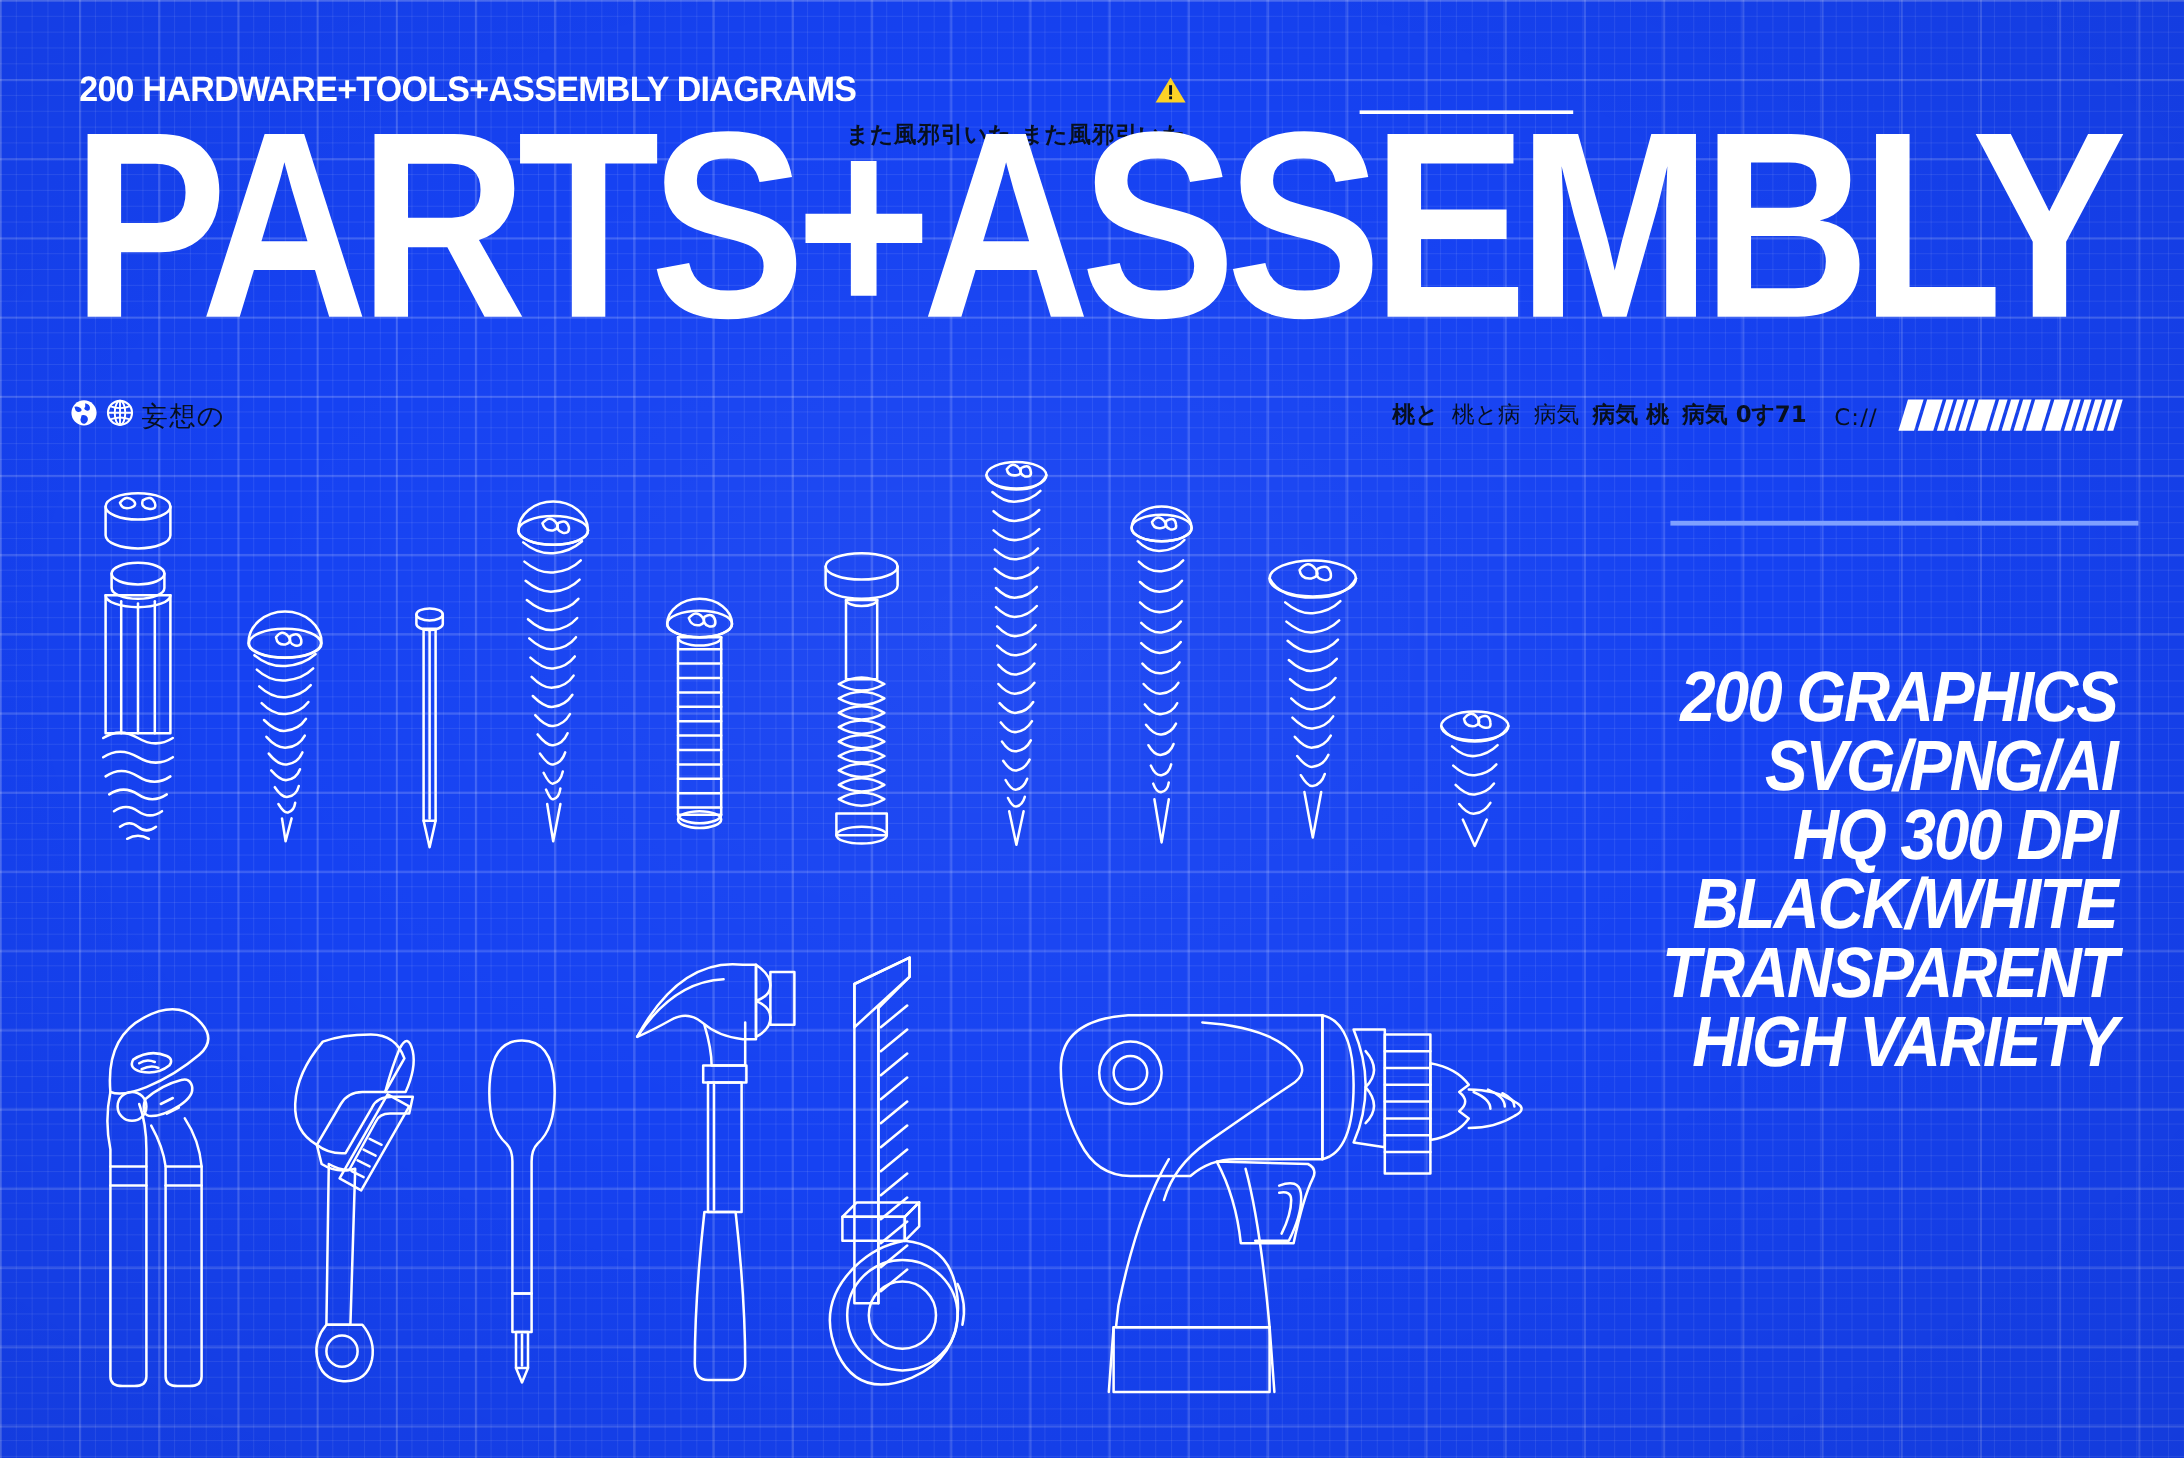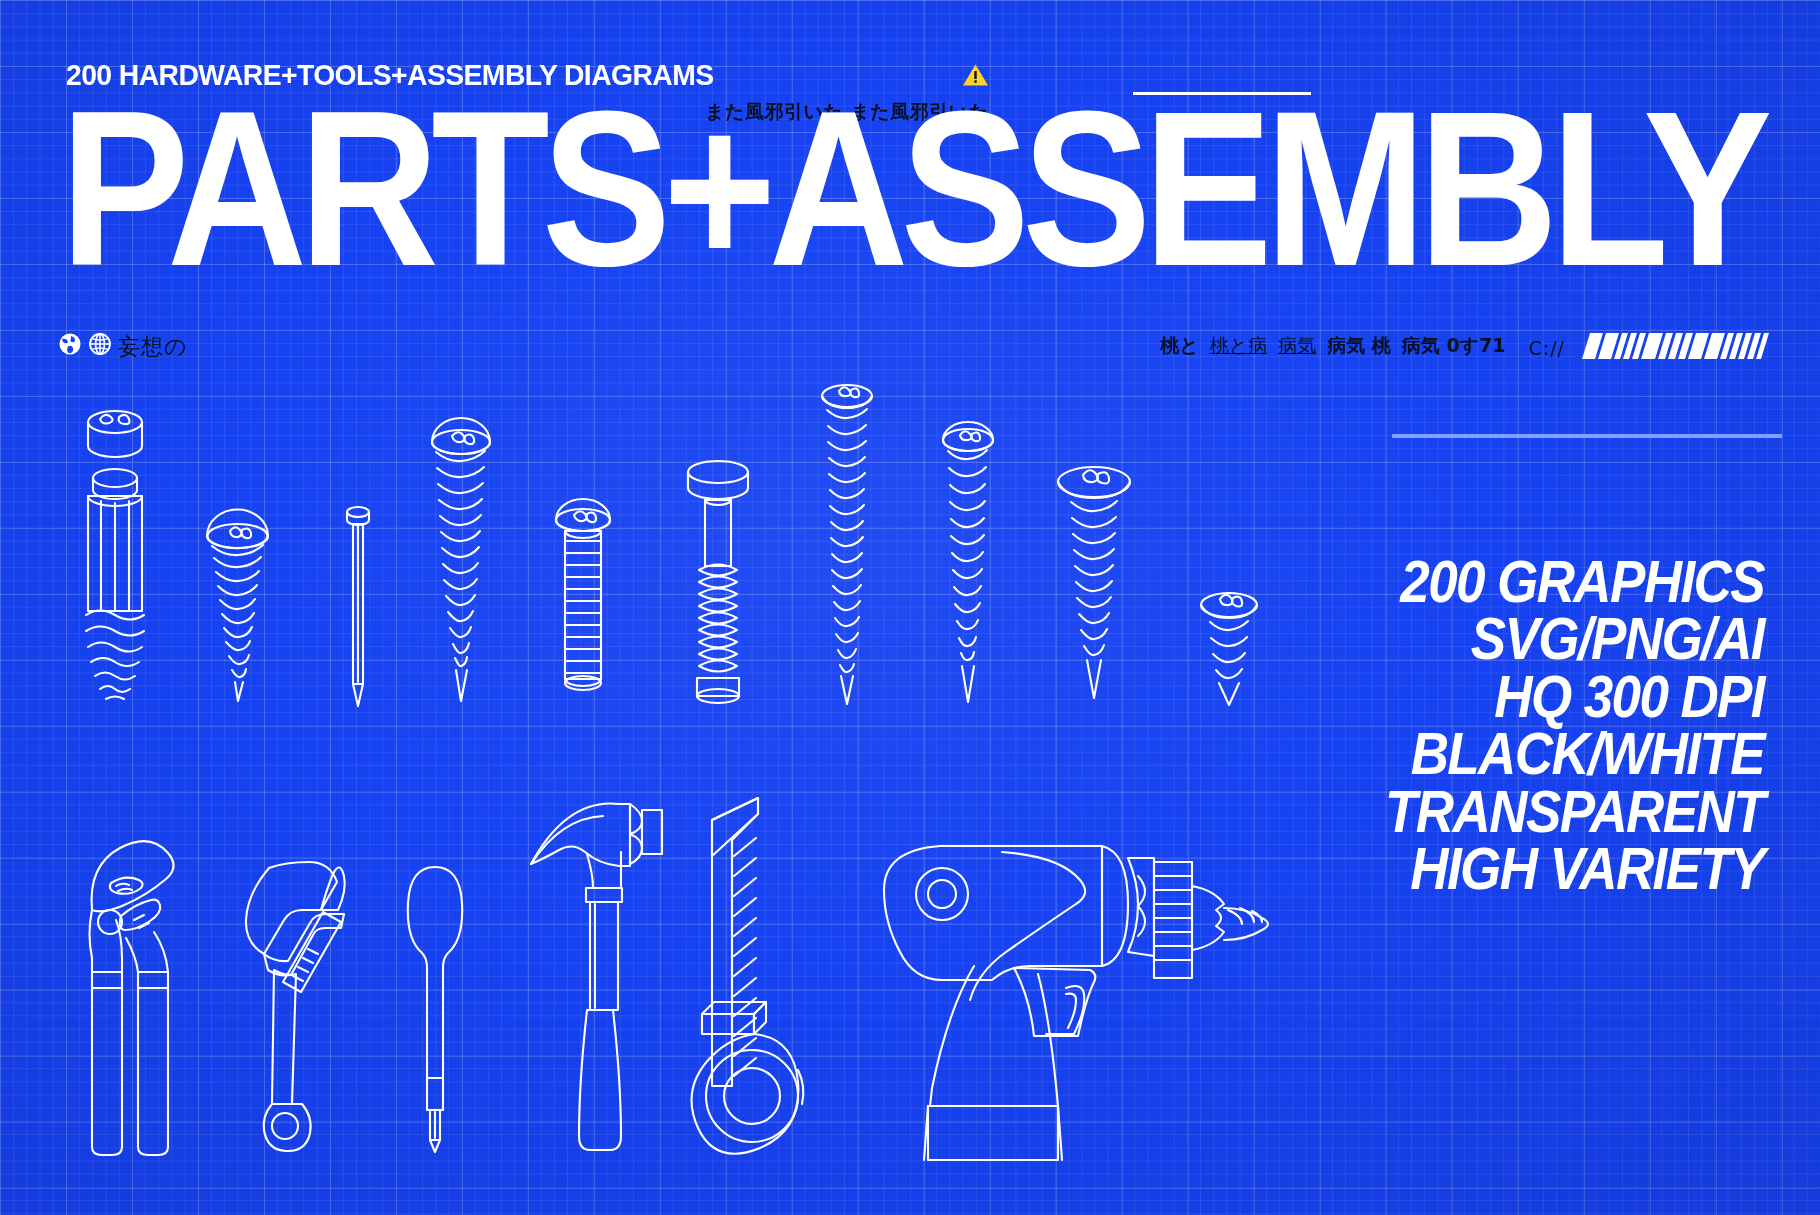--- a/index.html
+++ b/index.html
@@ -58,21 +58,21 @@
   }
   .globe{width:24px;height:24px;display:block;}
   #meta-left-text{font-size:22px;color:#07101f;font-family:"DejaVu Sans",sans-serif;letter-spacing:1px;}
 
   #meta-right{
     position:absolute;right:55px;top:333px;
     display:flex;align-items:flex-end;gap:11px;white-space:nowrap;
     font-family:"DejaVu Sans",sans-serif;color:#07101f;font-size:19px;
   }
   .m-b{font-weight:700;}
-  .m-n{font-weight:400;text-decoration:underline;}
+  .m-n{font-weight:400;}
   #path-str{font-weight:400;letter-spacing:1px;margin-left:12px;color:#07101f;}
   #slashbar{display:flex;align-items:center;gap:3px;height:26px;margin-left:10px;}
   #slashbar i{display:block;height:26px;background:#fff;transform:skewX(-17deg);}
 
   #rule-right2{
     position:absolute;left:1392px;top:434px;width:390px;height:4px;background:#7fa0ff;
   }
 
   
   #features{

